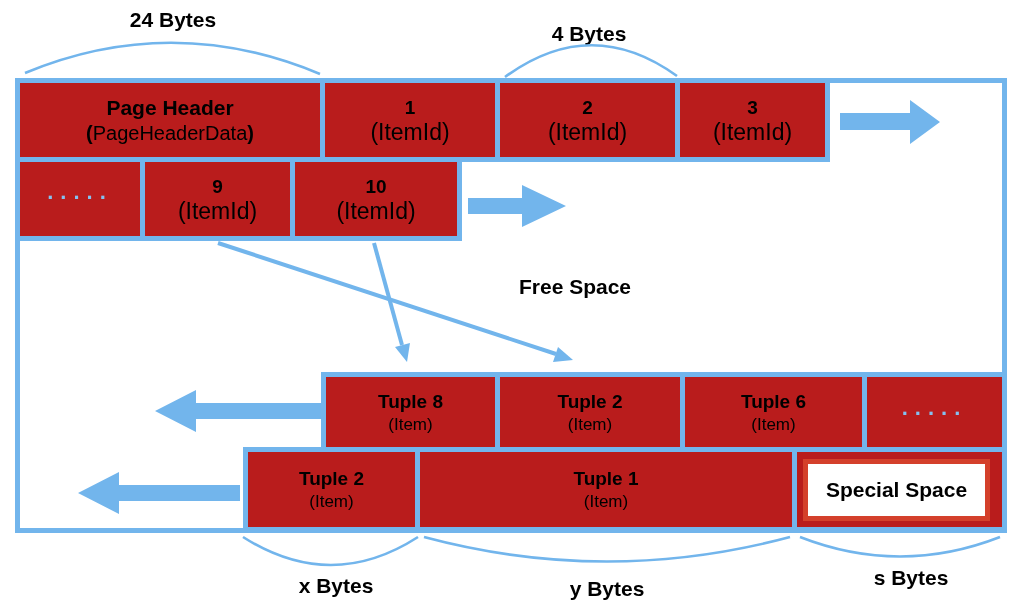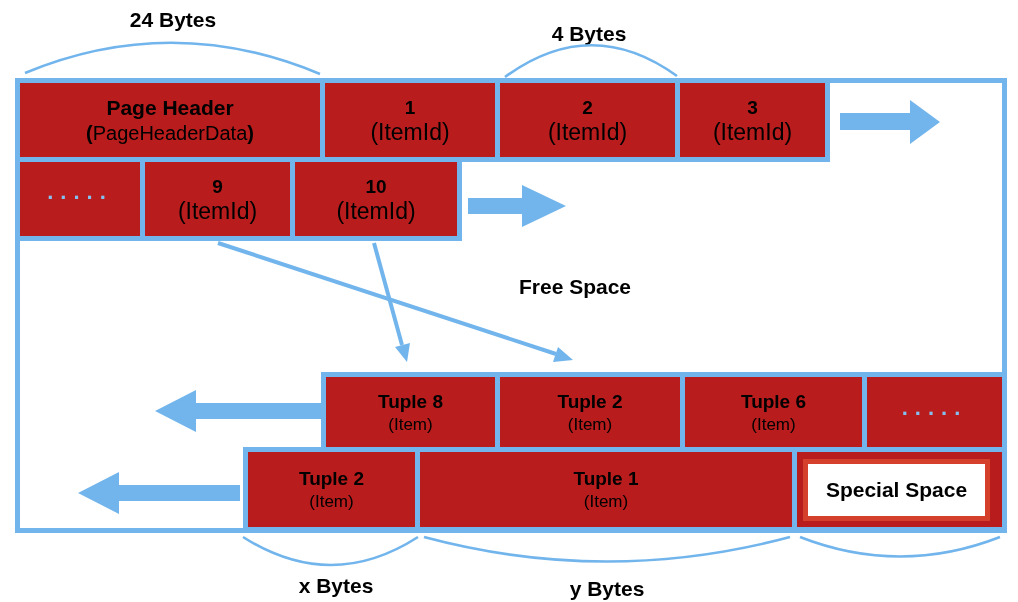--- a/index.html
+++ b/index.html
@@ -111,20 +111,21 @@
   </div>
   <div class="cell" style="left:415px;top:447px;width:382px;height:85px;">
     <div class="t-title">Tuple 1</div>
     <div class="t-sub">(Item)</div>
   </div>
   <div class="cell" style="left:792px;top:447px;width:215px;height:85px;"></div>
   <div class="special">Special Space</div>
 
   <div class="lbl" style="left:256px;top:574px;width:160px;">x Bytes</div>
   <div class="lbl" style="left:527px;top:577px;width:160px;">y Bytes</div>
+  <div class="lbl" style="left:831px;top:566px;width:160px;">s Bytes</div>
 
   <svg class="overlay" width="1018" height="602" viewBox="0 0 1018 602">
 
     <path class="wire" stroke-width="2.6" d="M 25 73 Q 172 12 320 74"></path>
     <path class="wire" stroke-width="2.6" d="M 505 77 Q 591 14 677 76"></path>
     <path class="wire" stroke-width="2.6" d="M 243 537 Q 331 593 418 537"></path>
     <path class="wire" stroke-width="2.6" d="M 424 537 Q 607 586 790 537"></path>
     <path class="wire" stroke-width="2.6" d="M 800 537 Q 900 576 1000 537"></path>
 
     <polygon class="solid" points="840,113 910,113 910,100 940,122 910,144 910,130 840,130"></polygon>

